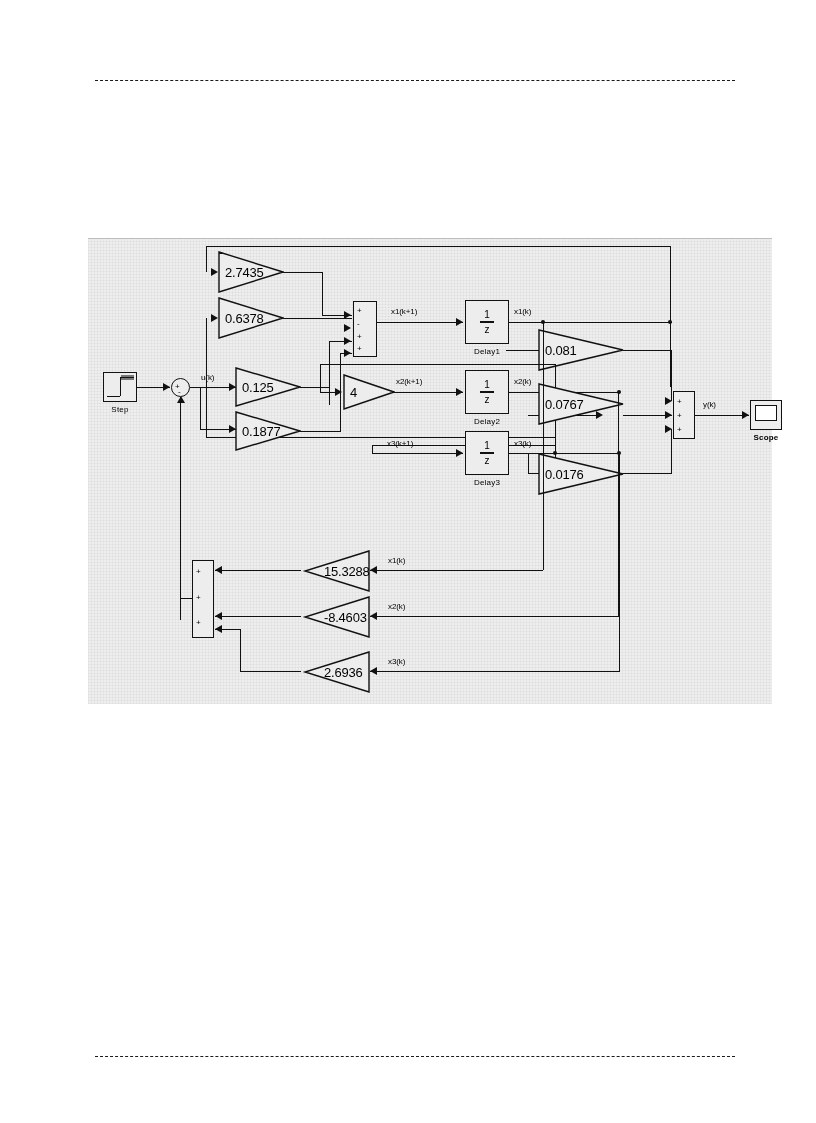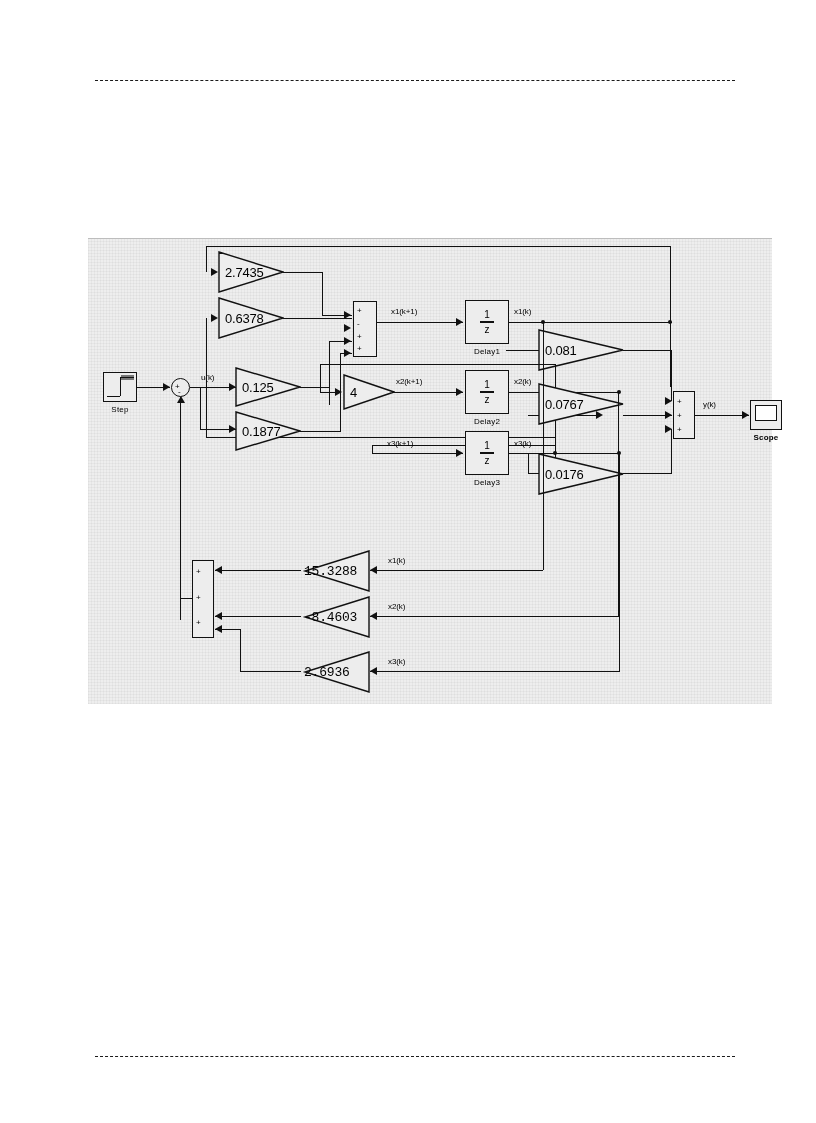--- a/index.html
+++ b/index.html
@@ -119,21 +119,21 @@
     inset: 0;
   }
   .gain .lbl {
     position: absolute;
     left: 7px;
     top: 50%;
     transform: translateY(-50%);
     white-space: nowrap;
     letter-spacing: -.2px;
   }
-  .gain.flip .lbl { left: 6px; font-family: Liberation Mono, monospace; }
+  .gain.flip .lbl { left: 26px; }
 
   .sumblk {
     position: absolute;
     border: 1.4px solid #111;
     background: #ededed;
     box-sizing: border-box;
     font-family: "Liberation Sans", sans-serif;
     font-size: 8px;
   }
   .sumblk span {

